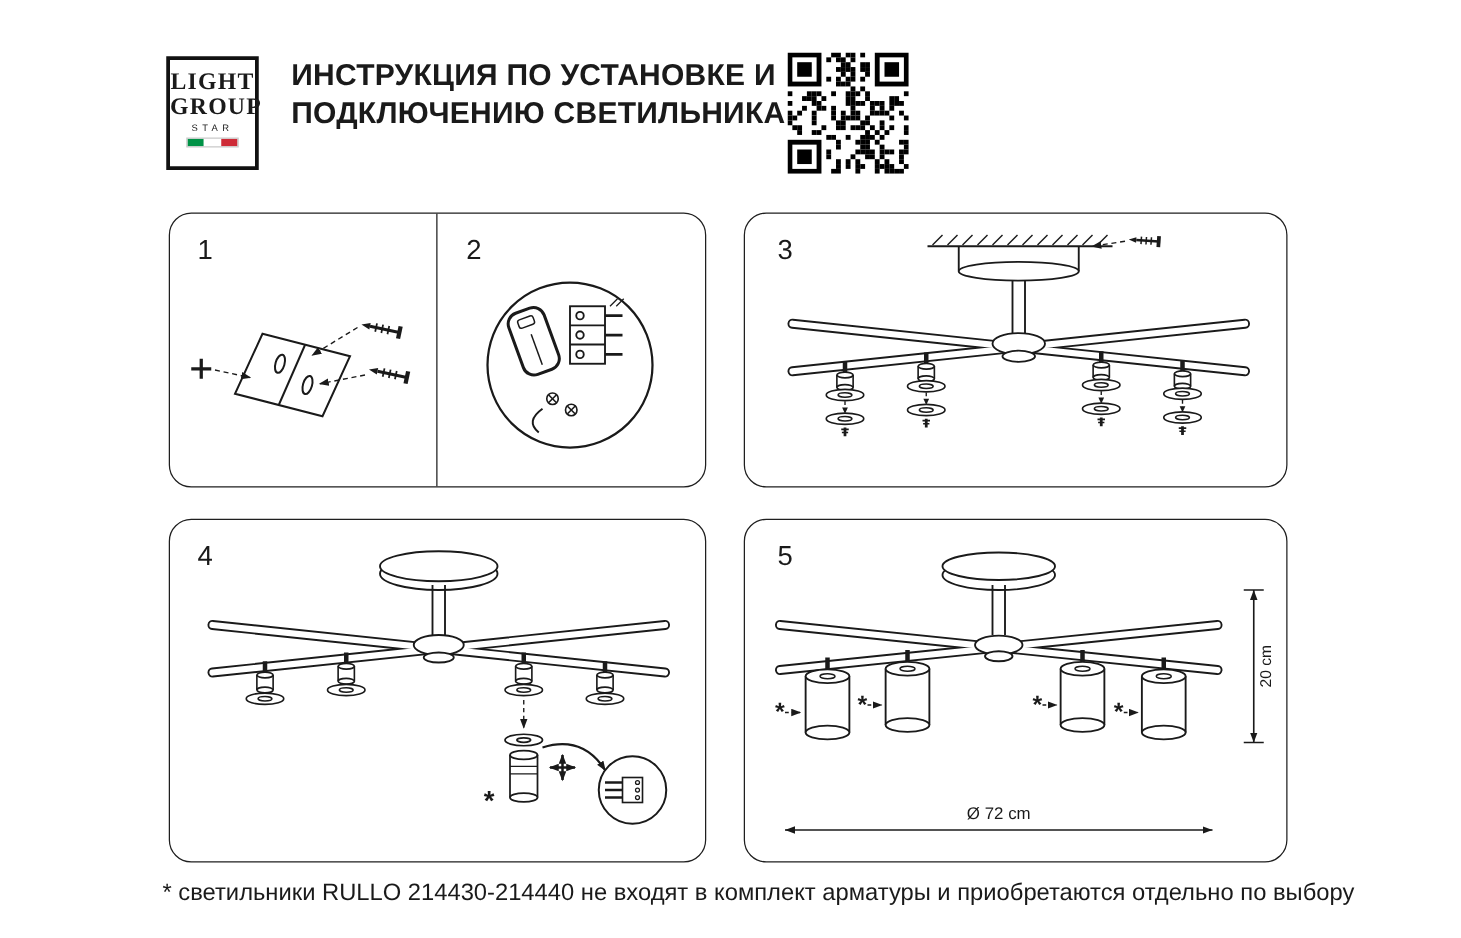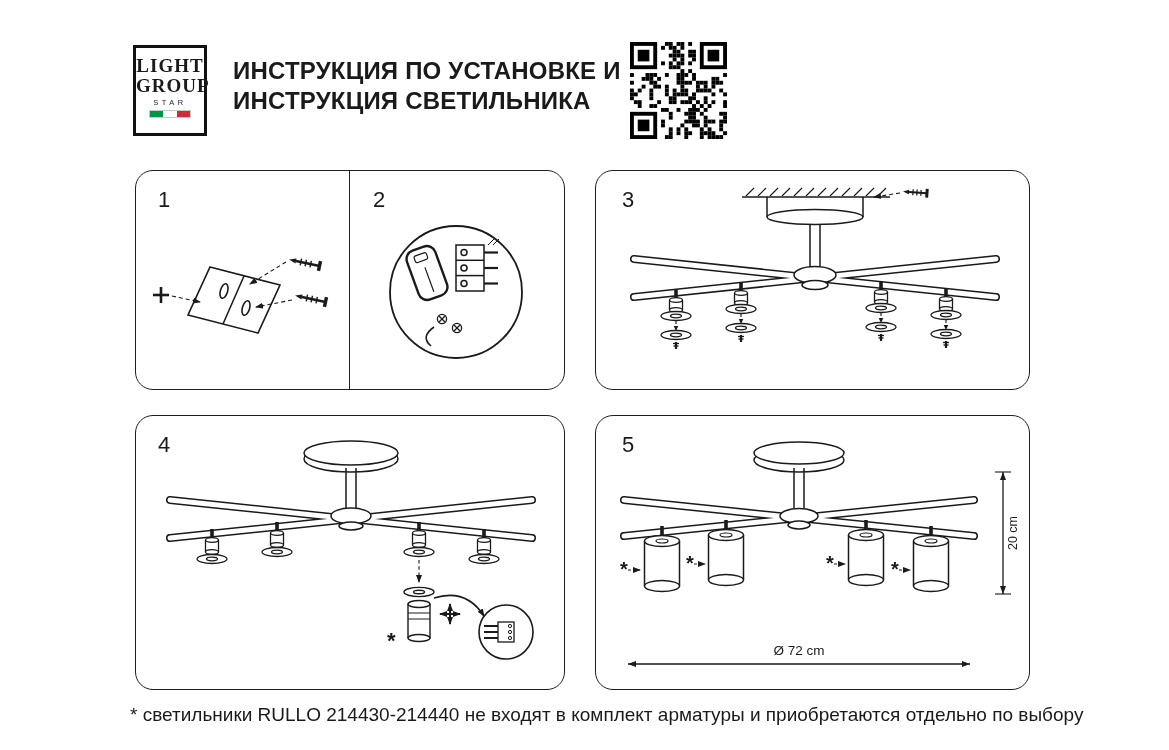--- a/index.html
+++ b/index.html
@@ -9,21 +9,21 @@
   .abs { position:absolute; }
 
   
   .logo-box { position:absolute; left:133px; top:45px; width:74px; height:91px; border:3px solid #111; text-align:center; padding-top:8px; background:#fff; }
   .logo-word { font-family:"Liberation Serif", serif; font-weight:700; font-size:19px; line-height:20px; letter-spacing:1px; }
   .logo-group { font-size:7.5px; letter-spacing:3.5px; margin-top:2px; }
   .logo-flag { width:40px; height:6px; margin:4px auto 0; display:flex; outline:1px solid #c9c9c9; }
   .logo-flag span { flex:1 0 auto; height:100%; }
   .fg { background:#009246; } .fw { background:#ffffff; } .fr { background:#ce2b37; }
 
-  .title { position:absolute; left:233px; top:56px; font-size:24px; font-weight:700; line-height:30px; letter-spacing:0.2px; }
+  .title { position:absolute; left:233px; top:46px; font-size:24px; font-weight:700; line-height:30px; letter-spacing:0.2px; }
   .series-block { position:absolute; left:788px; top:64px; width:214px; text-align:center; }
   .series-line { font-size:19px; font-weight:700; letter-spacing:0.4px; }
   .article-line { font-size:20px; font-weight:700; letter-spacing:0.4px; margin-top:9px; }
   .qr { position:absolute; left:630px; top:42px; width:97px; height:97px; }
 
   
   .panel { position:absolute; border:1.6px solid #1f1f1f; border-radius:18px; background:#fff; }
   #panel-a { left:135px; top:170px; width:430px; height:220px; }
   #panel-b { left:595px; top:170px; width:435px; height:220px; }
   #panel-c { left:135px; top:415px; width:430px; height:275px; }
@@ -46,21 +46,21 @@
     <div class="logo-group">STAR</div>
     <div class="logo-flag">
         <span class="fg"></span>
         <span class="fw"></span>
         <span class="fr"></span>
       </div>
   </div>
 
   <div class="title">
     <div>ИНСТРУКЦИЯ ПО УСТАНОВКЕ И</div>
-    <div>ИНСТРУКЦИЯ СВЕТИЛЬНИКА</div>
+    <div>ПОДКЛЮЧЕНИЮ СВЕТИЛЬНИКА</div>
   </div>
 
   <svg class="qr" viewBox="0 0 100 100">
     <rect x="0" y="0" width="100" height="100" fill="#fff"></rect>
     <g>
         <rect x="36" y="0" width="4" height="4" fill="#000"></rect>
         <rect x="40" y="0" width="4" height="4" fill="#000"></rect>
         <rect x="48" y="0" width="4" height="4" fill="#000"></rect>
         <rect x="52" y="0" width="4" height="4" fill="#000"></rect>
         <rect x="60" y="0" width="4" height="4" fill="#000"></rect>

